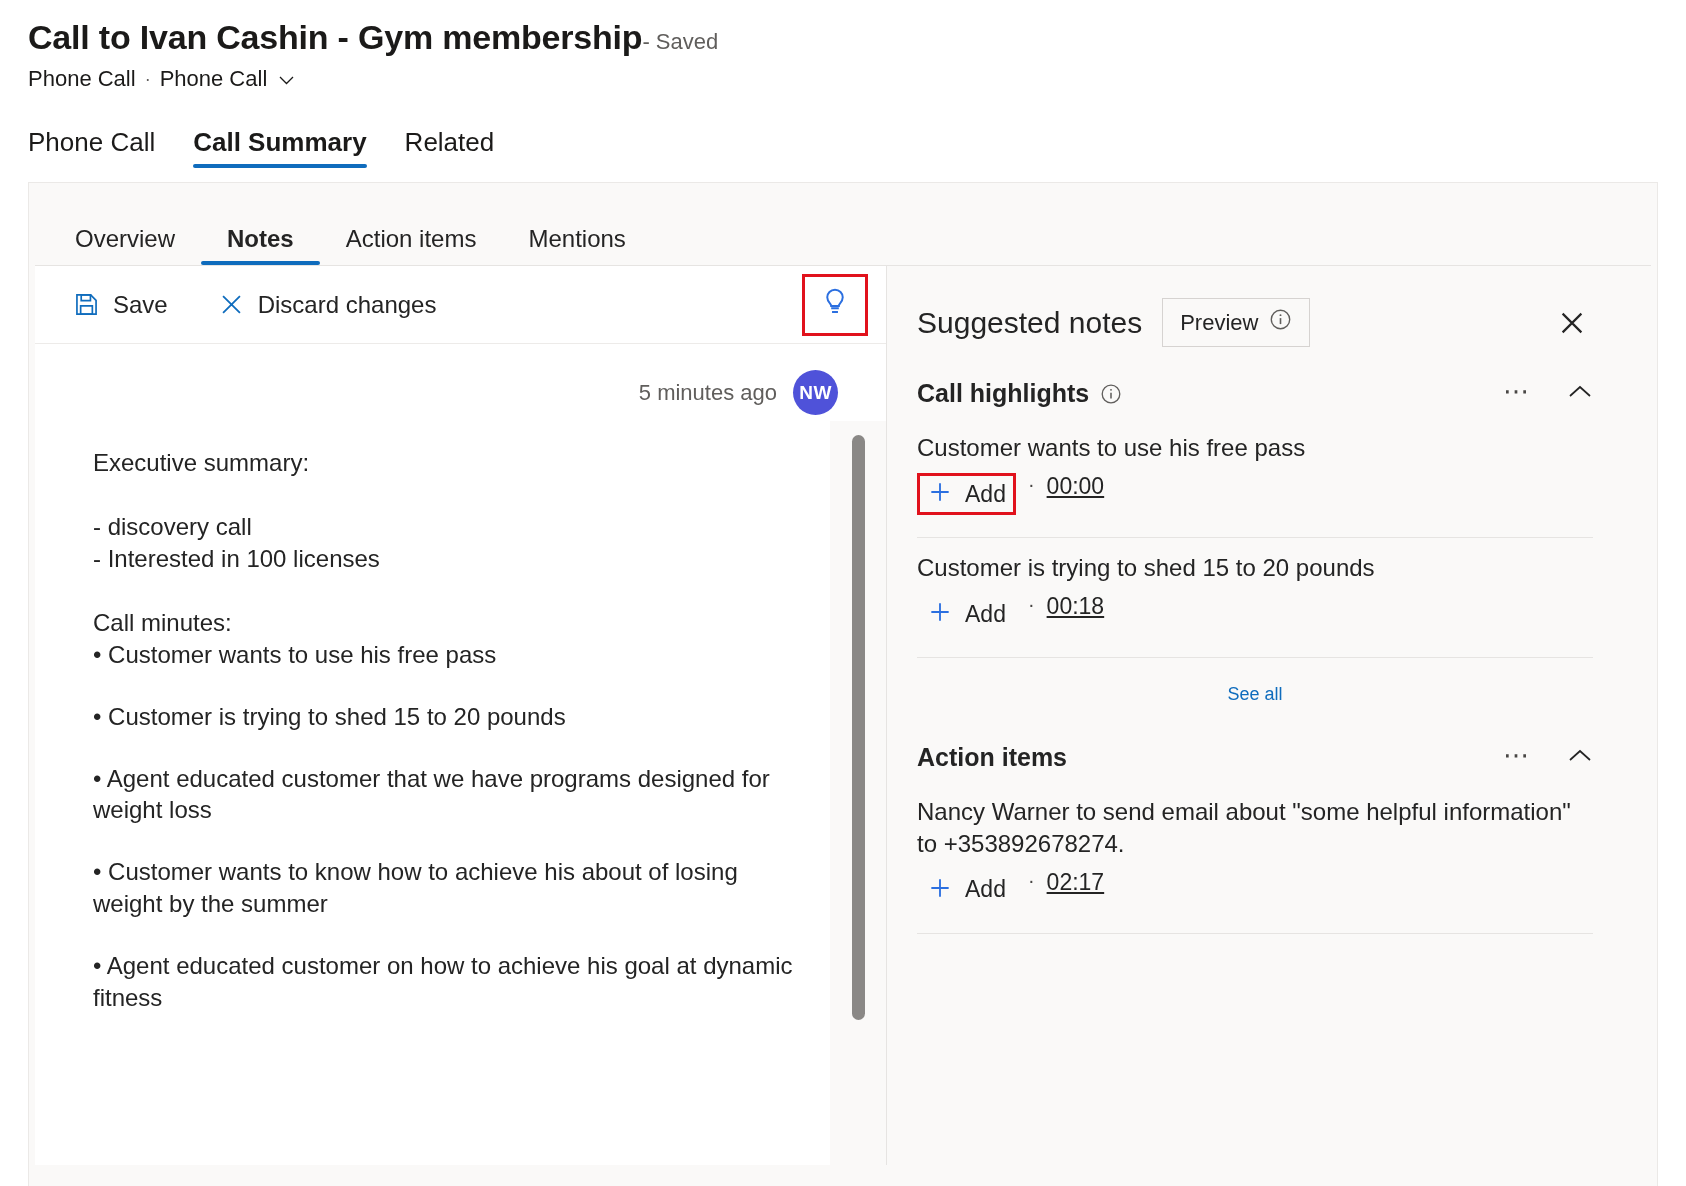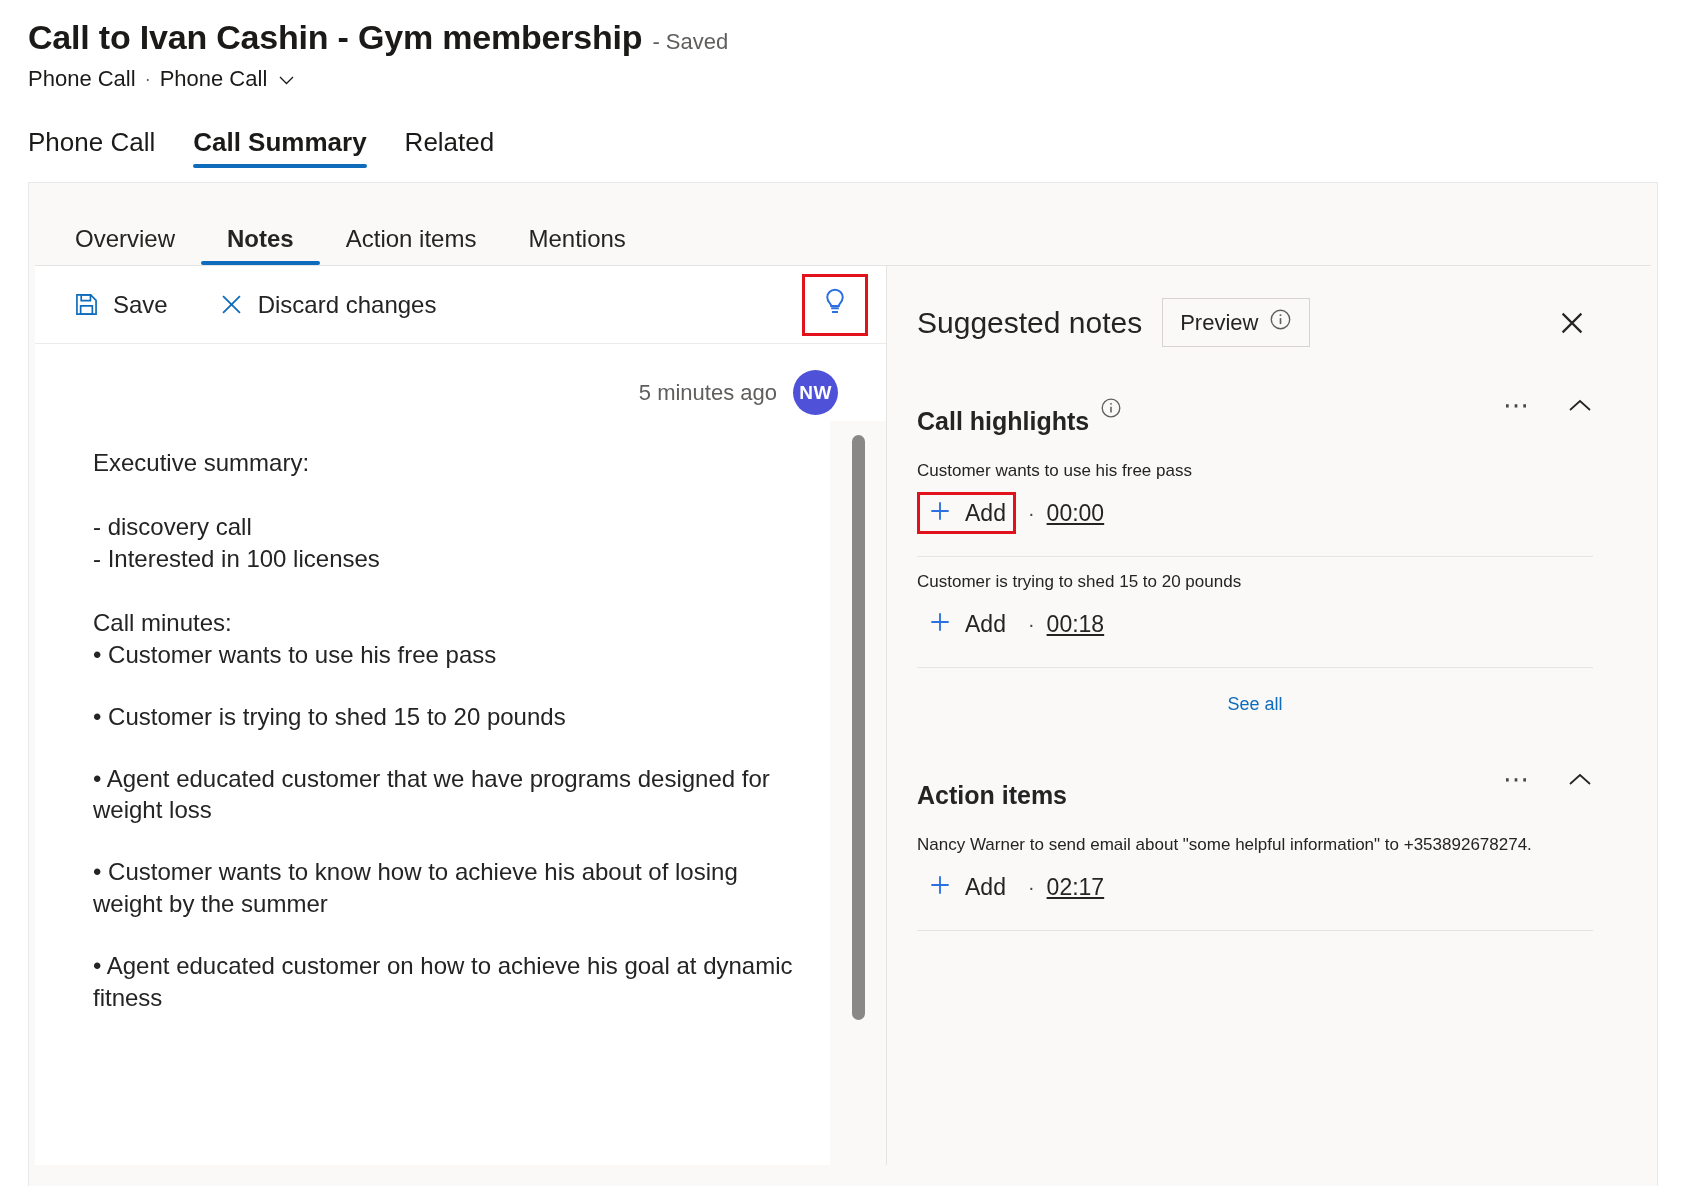--- a/index.html
+++ b/index.html
@@ -8,21 +8,21 @@
     width: 1686px; height: 1186px;
     background: #ffffff;
     font-family: "Liberation Sans", sans-serif;
     color: #1b1a19;
     overflow: hidden;
   }
 
   
   .record-header { padding: 18px 0 0 28px; }
   .record-title-line {
-    display: flex; align-items: baseline; gap: 10px;
+    display: flex; align-items: baseline; 
     white-space: nowrap;
   }
   .record-title {
     font-size: 34px; font-weight: bold; letter-spacing: -0.2px;
     color: #1b1a19; line-height: 1.15;
   }
   .record-saved {
     font-size: 22px; color: #605e5c; font-weight: normal;
   }
   .record-subline {
@@ -165,36 +165,36 @@
   .close-x {
     position: absolute; right: 64px; top: 42px;
     cursor: pointer; line-height: 0;
   }
 
   .section-head {
     display: flex; align-items: center;
     padding: 14px 64px 10px 0; position: relative;
   }
   .section-title {
-    font-size: 25px; font-weight: bold; color: #242424; margin-top: 28px;
+    font-size: 25px; font-weight: bold; color: #242424;
   }
   .info-i { margin-left: 11px; display: inline-block; line-height: 0; }
   .sect-actions {
     position: absolute; right: 58px; top: 50%;
     transform: translateY(-50%);
     display: flex; align-items: center; gap: 36px;
   }
   .ellipsis { font-size: 26px; color: #484644; letter-spacing: 2px;
     cursor: pointer; line-height: 0.5; }
   .chev-up { cursor: pointer; line-height: 0; }
 
   .sugg-item { padding: 14px 64px 6px 0; }
-  .sugg-text { font-size: 17px; color: #242424; line-height: 1.3; }
+  .sugg-text { font-size: 24px; color: #242424; line-height: 1.3; }
   .sugg-actions {
-    display: flex; align-items: center; gap: 12px; margin-top: 10px;
+    display: flex; gap: 12px; margin-top: 10px;
   }
   .add-btn {
     display: flex; align-items: center; gap: 12px;
     padding: 6px 10px; cursor: pointer;
   }
   .add-btn.highlighted { border: 3px solid #e1121c; padding: 3px 7px; }
   .add-label { font-size: 23px; color: #242424; }
   .sep-dot { color: #484644; font-size: 20px; }
   .timecode {
     font-size: 23px; color: #242424;

